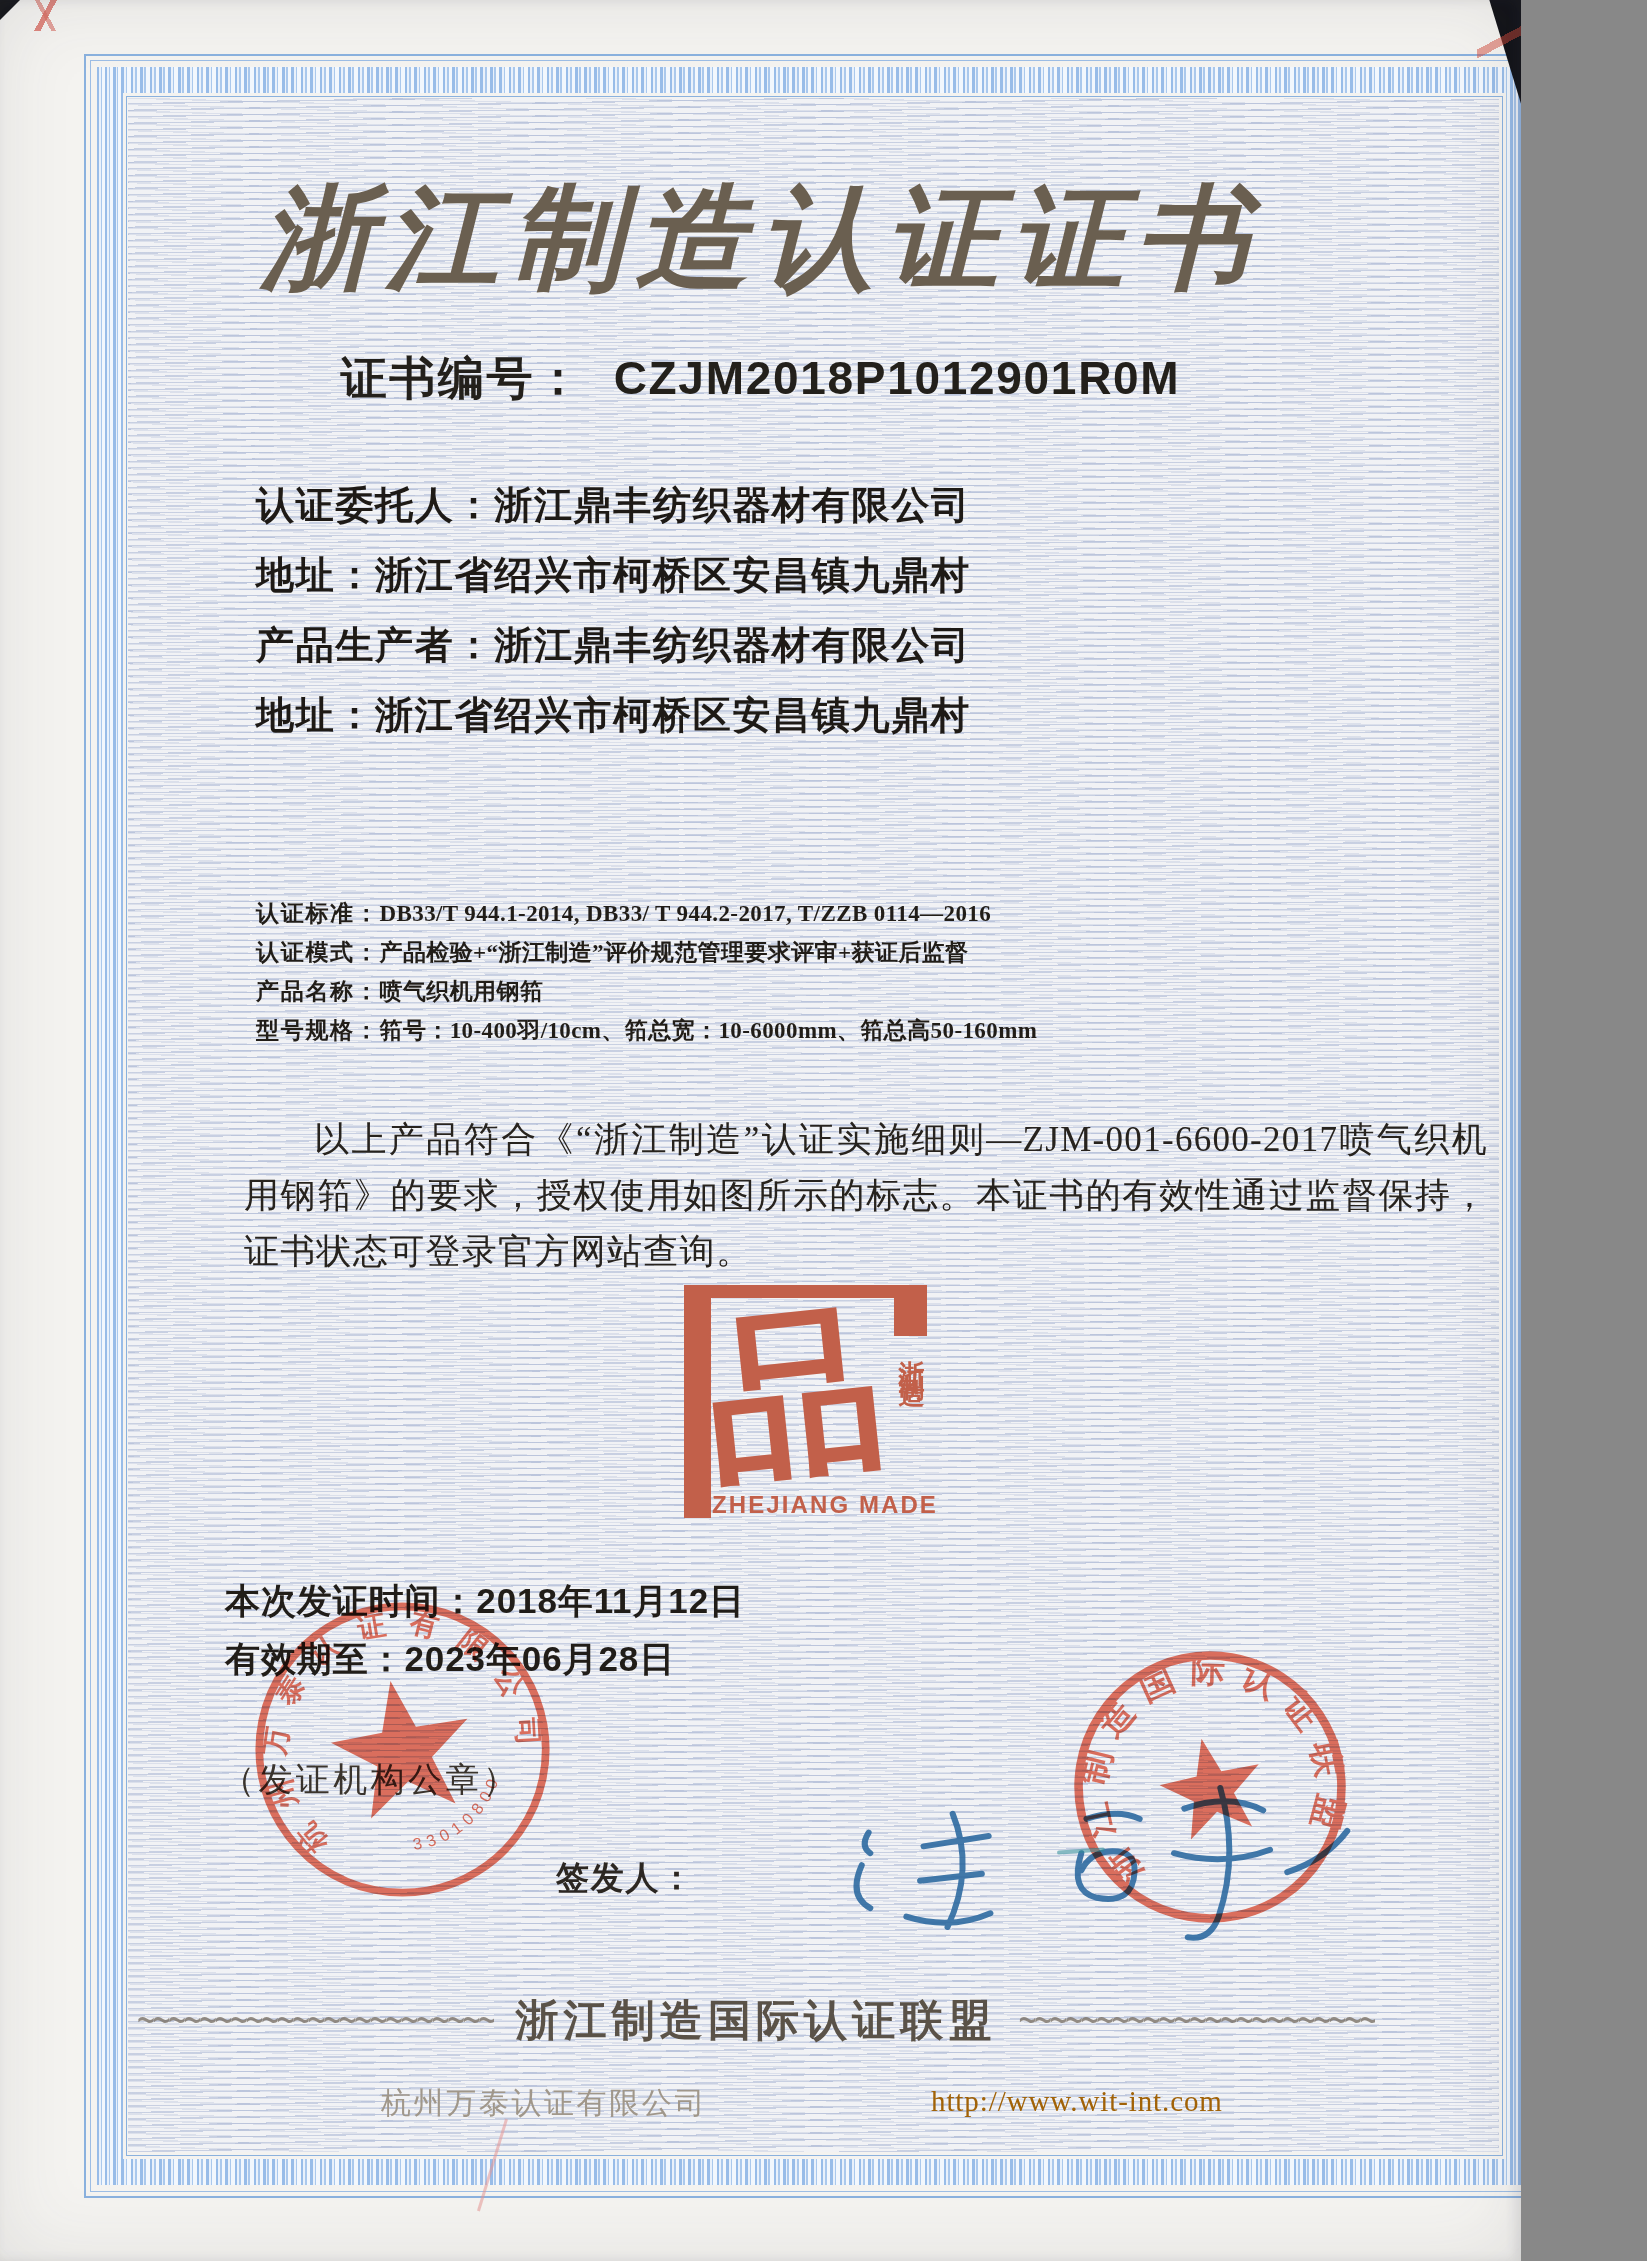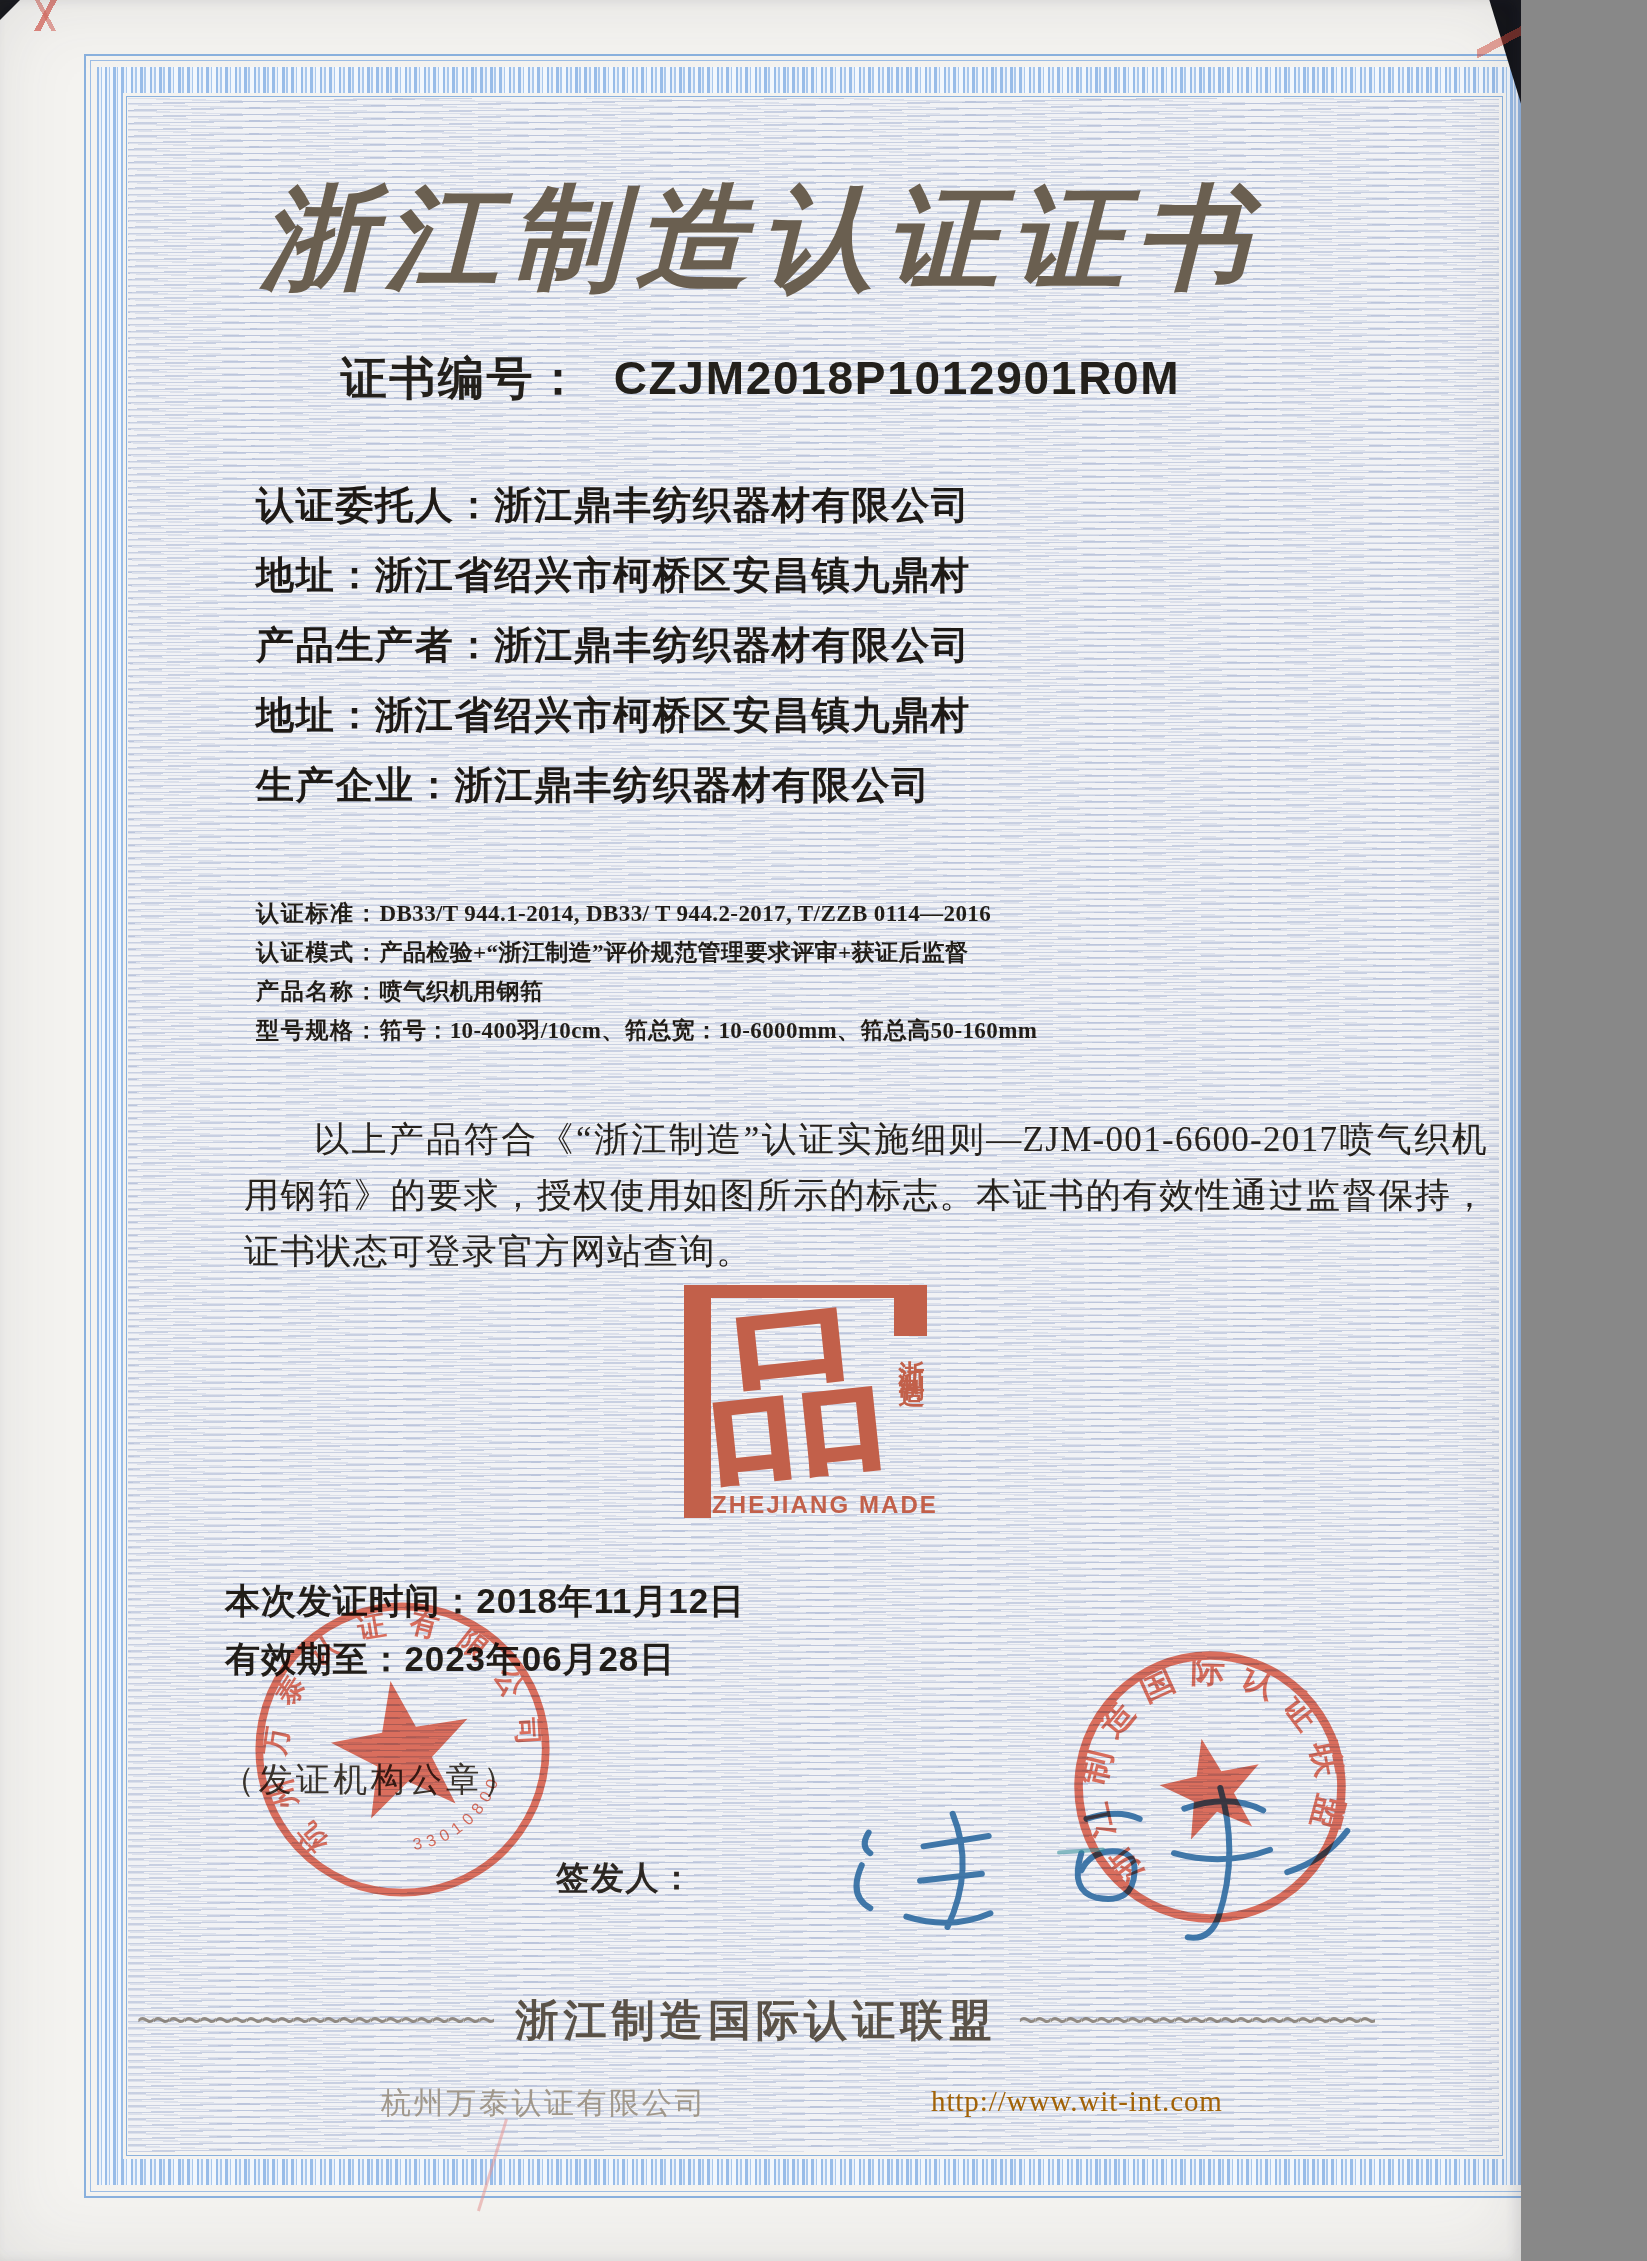--- a/index.html
+++ b/index.html
@@ -123,21 +123,20 @@
 
   <div class="certno">
     <span class="lbl">证书编号：</span><span class="val">CZJM2018P1012901R0M</span>
   </div>
 
   <div class="info">
     <div><span>认证委托人：</span><span>浙江鼎丰纺织器材有限公司</span></div>
     <div><span>地址：</span><span>浙江省绍兴市柯桥区安昌镇九鼎村</span></div>
     <div><span>产品生产者：</span><span>浙江鼎丰纺织器材有限公司</span></div>
     <div><span>地址：</span><span>浙江省绍兴市柯桥区安昌镇九鼎村</span></div>
-    <div><span>生产企业：</span><span>浙江鼎丰纺织器材有限公司</span></div>
   </div>
 
   <div class="specs">
     <div><span class="lbl">认证标准：</span><span class="val">DB33/T 944.1-2014, DB33/ T 944.2-2017, T/ZZB 0114—2016</span></div>
     <div><span class="lbl">认证模式：</span><span class="val">产品检验+“浙江制造”评价规范管理要求评审+获证后监督</span></div>
     <div><span class="lbl">产品名称：</span><span class="val">喷气织机用钢筘</span></div>
     <div><span class="lbl">型号规格：</span><span class="val">筘号：10-400羽/10cm、筘总宽：10-6000mm、筘总高50-160mm</span></div>
   </div>
 
   <div class="statement">以上产品符合《“浙江制造”认证实施细则—ZJM-001-6600-2017喷气织机用钢筘》的要求，授权使用如图所示的标志。本证书的有效性通过监督保持，证书状态可登录官方网站查询。</div>

